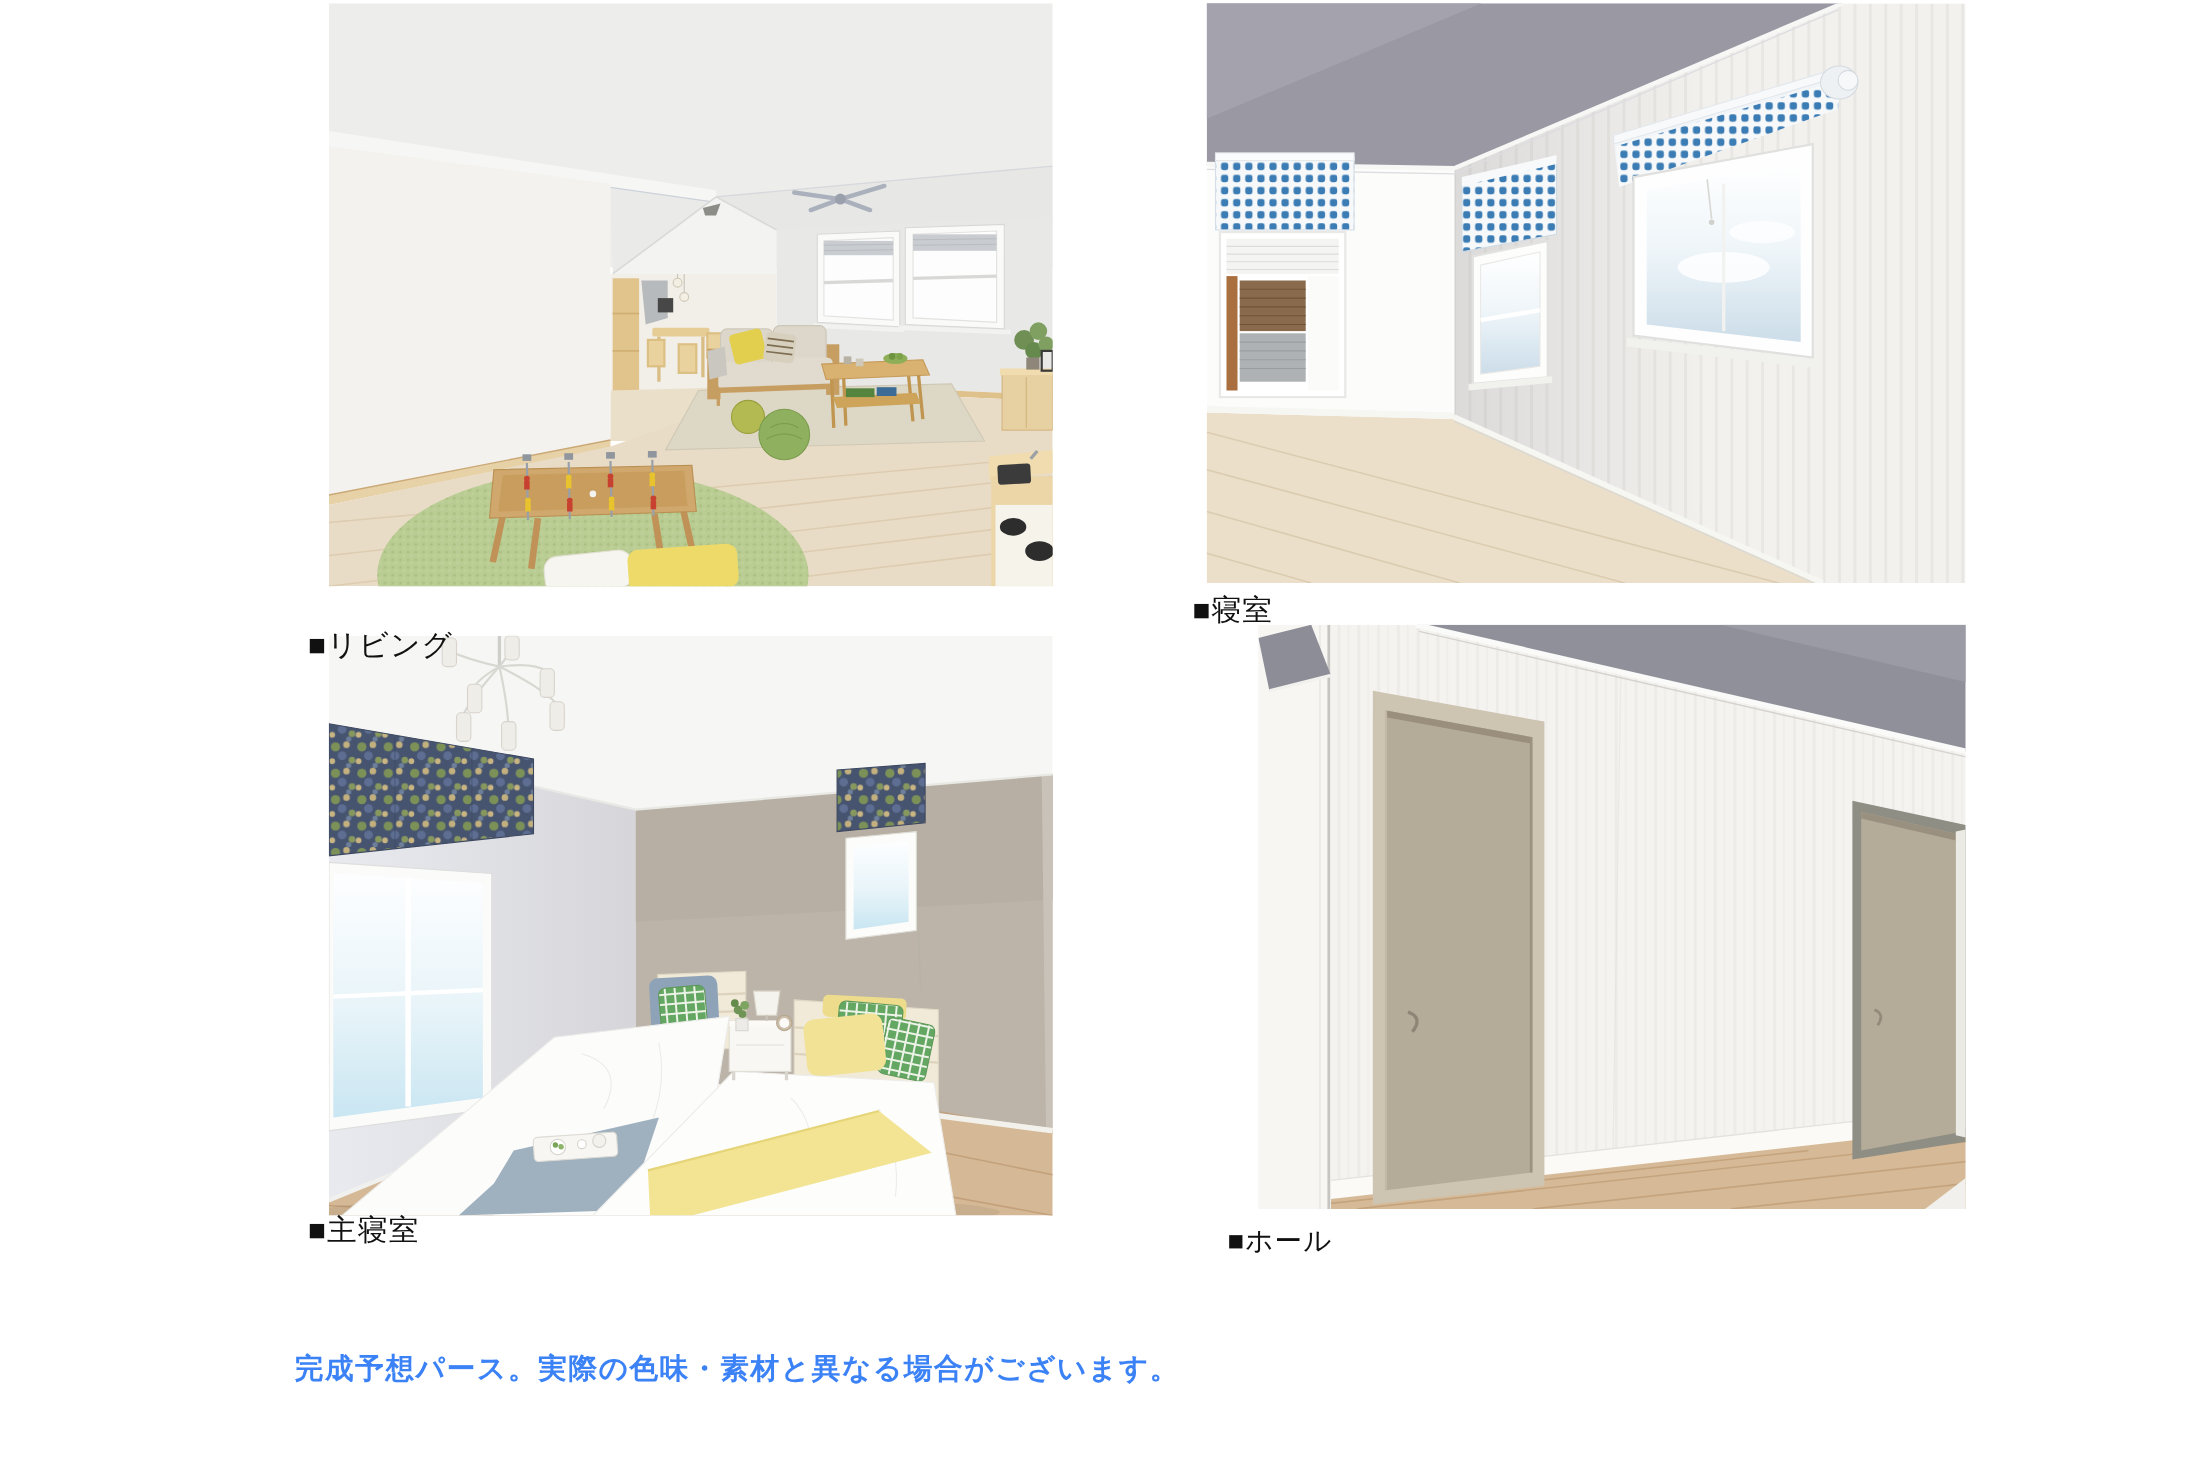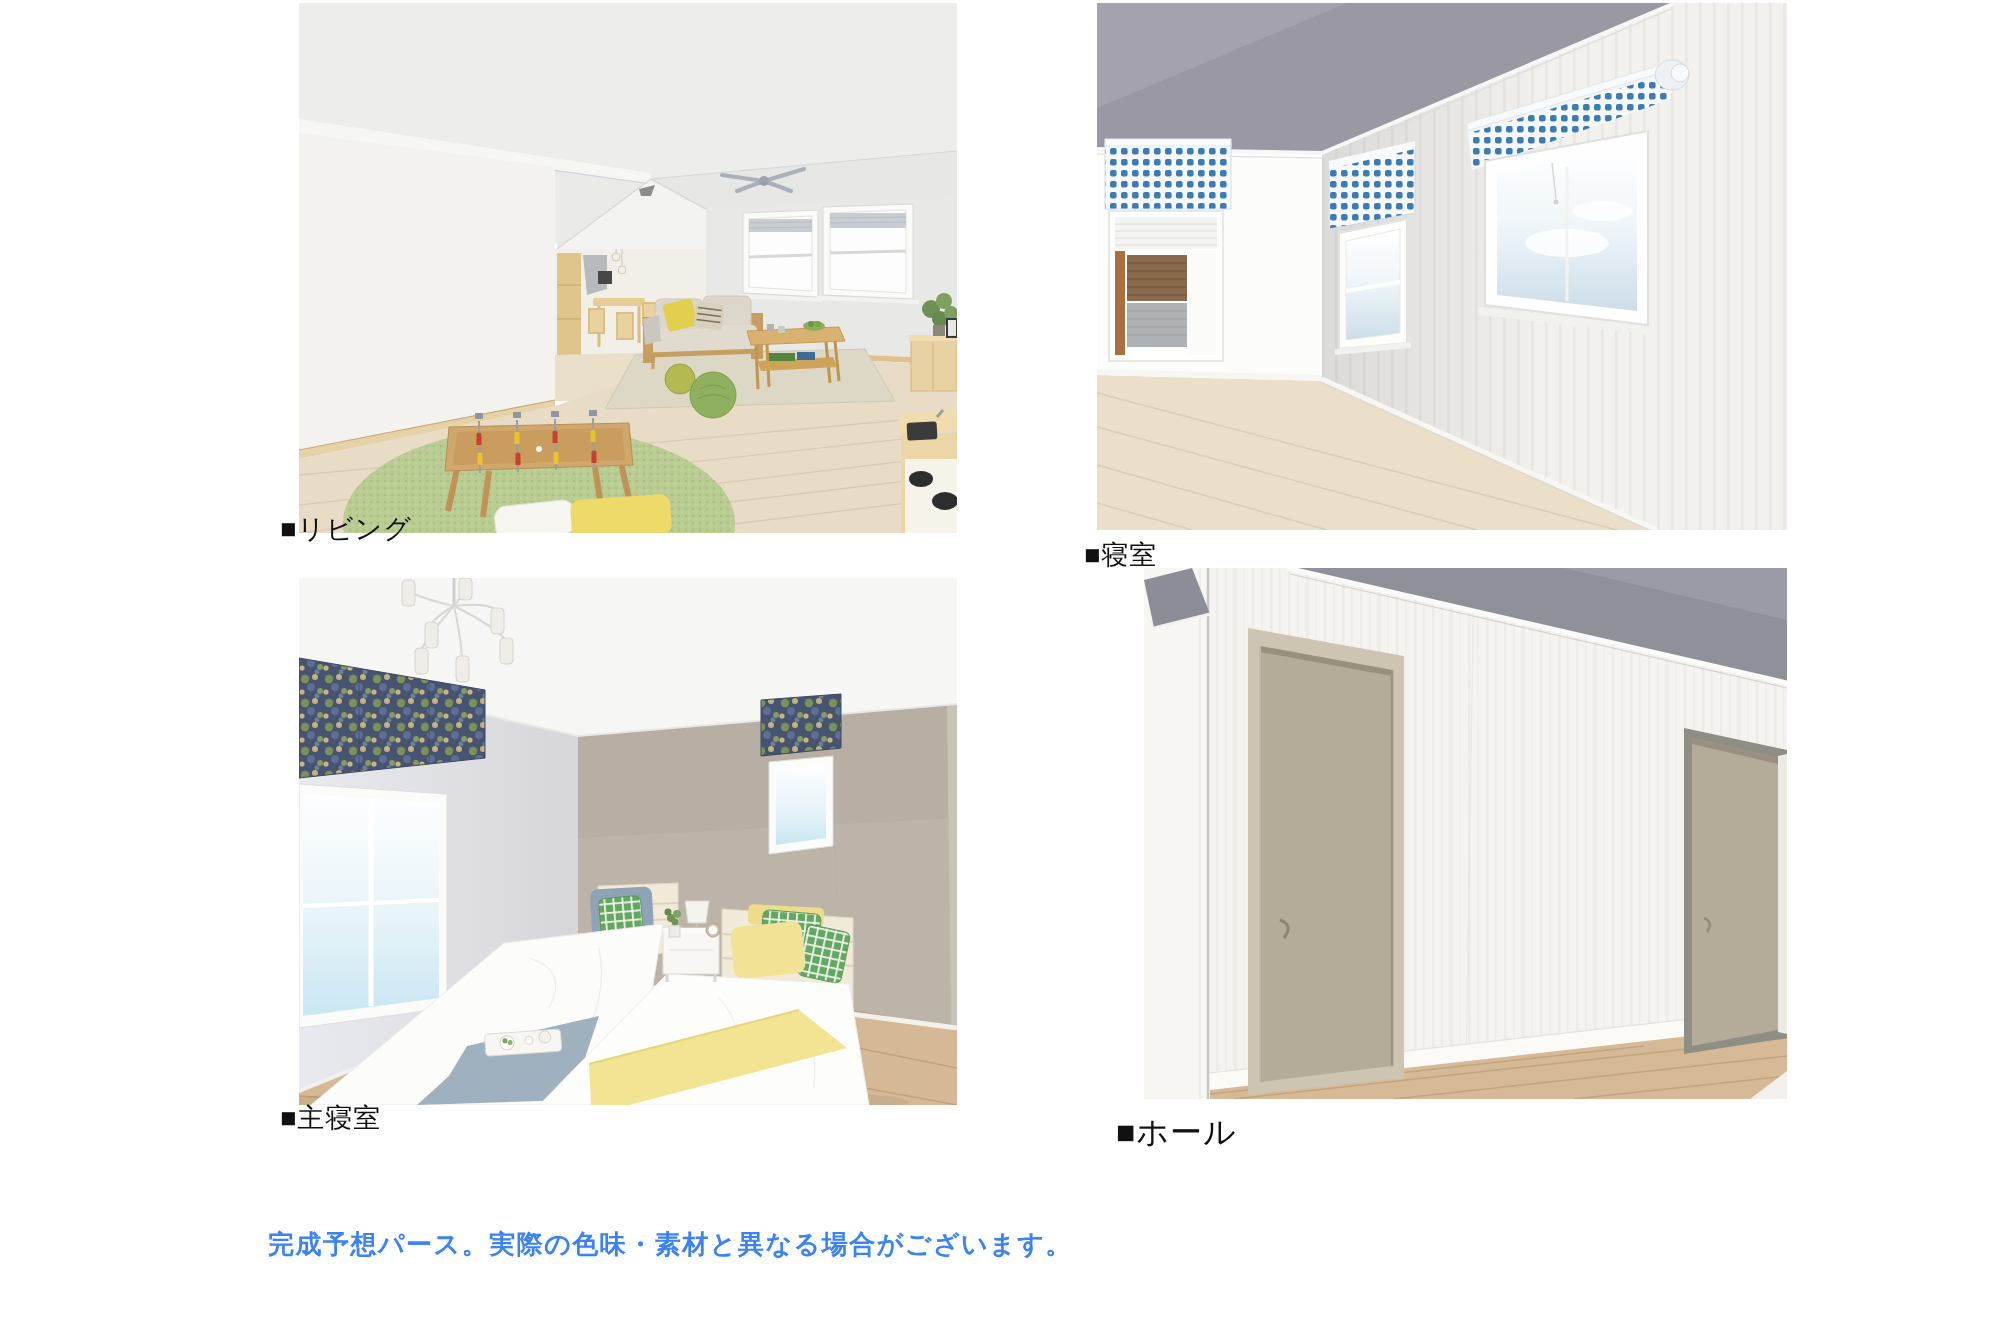--- a/index.html
+++ b/index.html
@@ -6,24 +6,24 @@
   #canvas{position:relative;width:2000px;height:1333px;background:#ffffff;overflow:hidden;
           font-family:"Liberation Sans","DejaVu Sans",sans-serif;}
   .panel{position:absolute;}
   .panel svg{display:block;width:100%;height:100%;}
   .room-label{position:absolute;font-size:27px;color:#111;letter-spacing:1px;white-space:nowrap;}
   .caption{position:absolute;font-size:26px;font-weight:bold;color:#3b82f6;letter-spacing:1.5px;white-space:nowrap;}
   #p-living{left:299px;top:3px;width:658px;height:530px;}
   #p-bedroom{left:1097px;top:3px;width:690px;height:527px;}
   #p-master{left:299px;top:578px;width:658px;height:527px;}
   #p-hall{left:1144px;top:568px;width:643px;height:531px;}
-  #l-living{left:280px;top:511px;}
+  #l-living{left:280px;top:568px;}
   #l-bedroom{left:1084px;top:537px;}
   #l-master{left:280px;top:1100px;}
-  #l-hall{left:1116px;top:1111px;font-size:32px;}
+  #l-hall{left:1116px;top:1111px;font-size:25px;}
   #cap{left:268px;top:1227px;}
 </style>
 </head>
 <body>
 
 <div id="canvas">
 
   <div class="panel" id="p-living">
     <svg viewBox="0 0 658 530" preserveAspectRatio="none">
       <defs>

